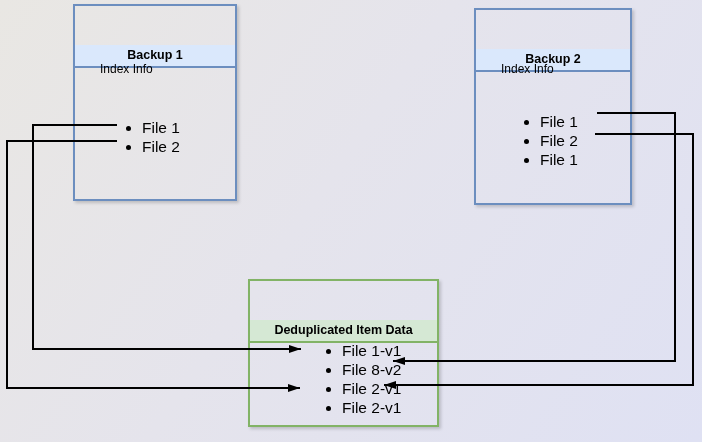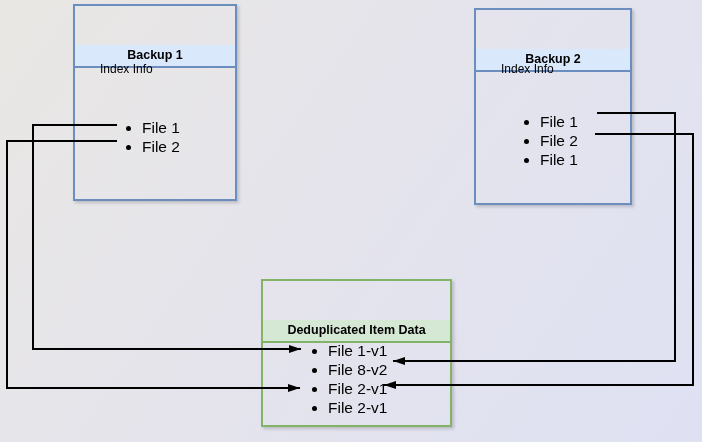--- a/index.html
+++ b/index.html
@@ -43,22 +43,22 @@
     position:absolute;margin:0;list-style:disc outside;
     font-size:15.5px;
   }
   ul.file-list li{height:19px;line-height:19px;white-space:nowrap;}
   #backup1-box{left:73px;top:4px;width:164px;height:197px;}
   #backup1-box .index-label{left:25px;top:54px;}
   #backup1-box ul.file-list{left:0;top:112px;padding-left:67px;}
   #backup2-box{left:474px;top:8px;width:158px;height:197px;}
   #backup2-box .index-label{left:25px;top:50px;}
   #backup2-box ul.file-list{left:0;top:102px;padding-left:64px;}
-  #dedup-box{left:261px;top:279px;width:191px;height:148px;}
-  #dedup-box ul.file-list{left:0;top:60px;padding-left:65px;}
+  #dedup-box{left:248px;top:279px;width:191px;height:148px;}
+  #dedup-box ul.file-list{left:0;top:60px;padding-left:92px;}
   svg.connectors{
     position:absolute;left:0;top:0;width:702px;height:442px;
     pointer-events:none;
   }
   svg.connectors polyline{fill:none;stroke:var(--line);stroke-width:2;}
 </style>
 </head>
 <body>
 
 <div class="canvas">

